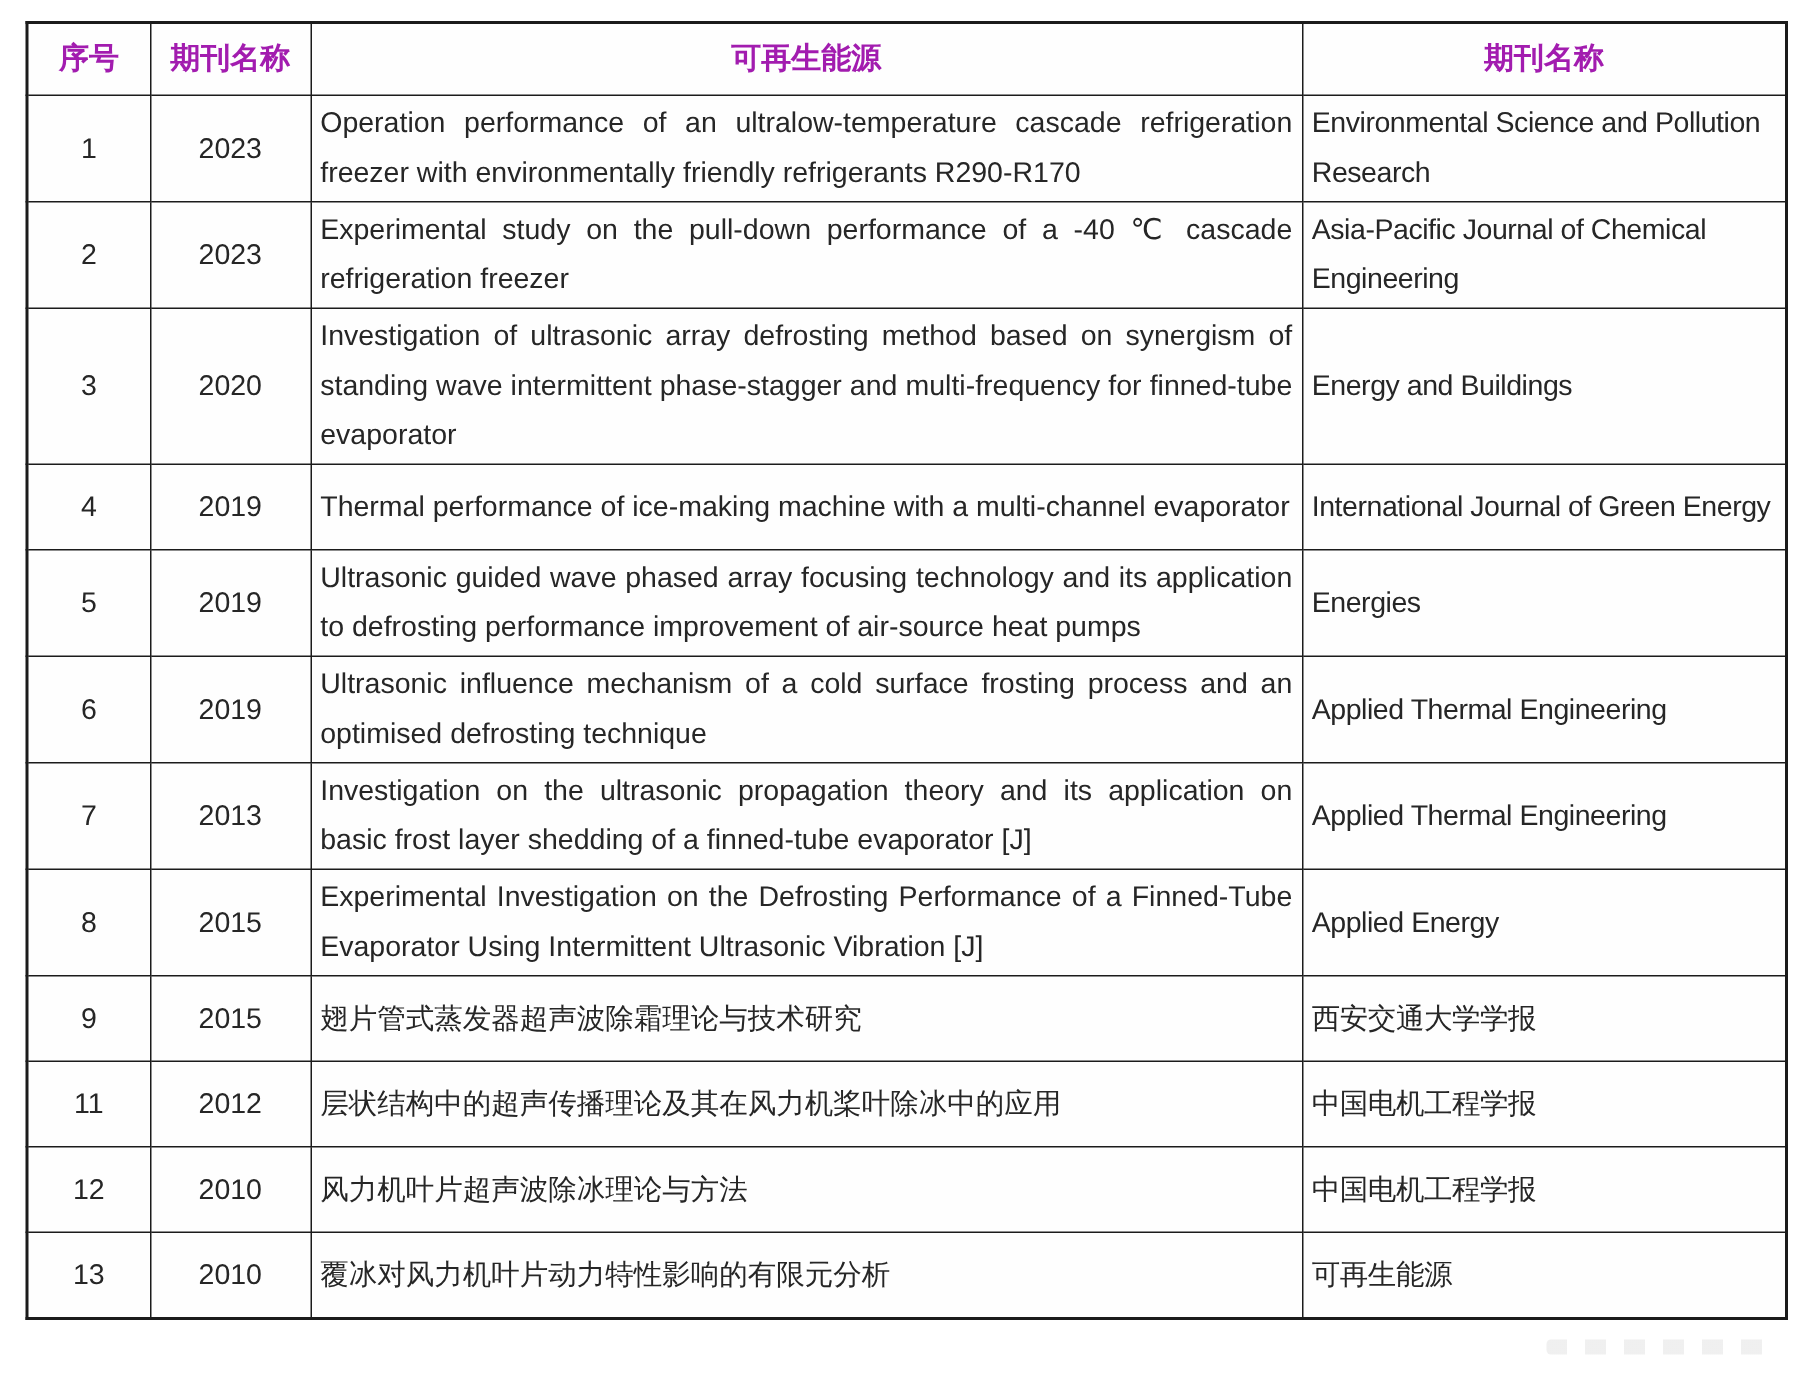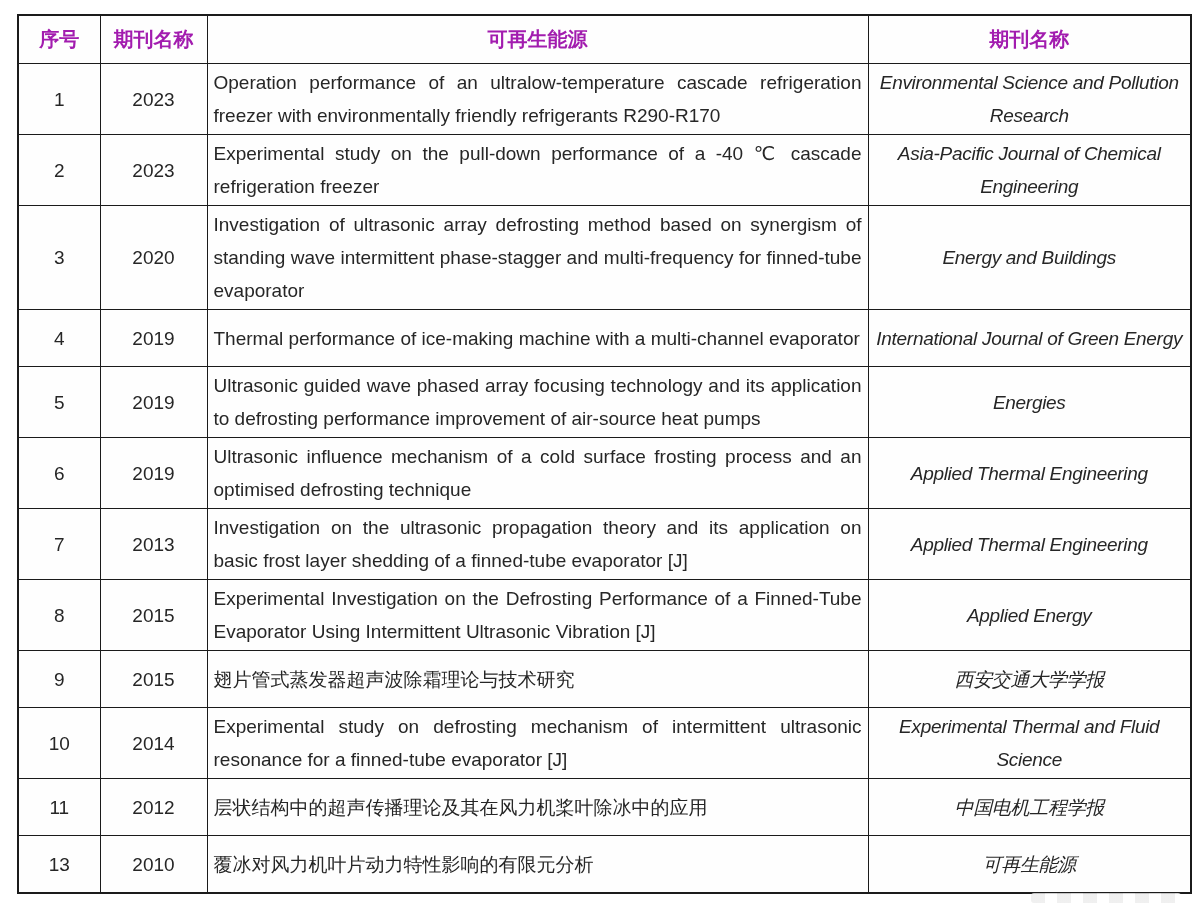--- a/index.html
+++ b/index.html
@@ -49,26 +49,24 @@
     text-align: center;
     height: 52px;
   }
   td.col-title {
     text-align: justify;
     text-justify: inter-word;
     padding: 2px 12px 2px 10px;
     height: 52px;
   }
   td.col-journal {
-    text-align: center;
     font-size: 18px;
     letter-spacing: -0.3px;
     padding: 2px 6px;
     height: 52px;
-    font-style: italic;
   }
   .artifact-smudge {
     position: absolute;
     right: 18px;
     bottom: 18px;
     width: 150px;
     height: 10px;
     background: repeating-linear-gradient(90deg, #ececec 0 14px, #ffffff 14px 26px);
     opacity: 0.8;
     border-radius: 3px;
@@ -142,29 +140,29 @@
           <td class="col-title">Experimental Investigation on the Defrosting Performance of a Finned-Tube Evaporator Using Intermittent Ultrasonic Vibration [J]</td>
           <td class="col-journal">Applied Energy</td>
         </tr>
         <tr>
           <td class="col-no">9</td>
           <td class="col-year">2015</td>
           <td class="col-title">翅片管式蒸发器超声波除霜理论与技术研究</td>
           <td class="col-journal">西安交通大学学报</td>
         </tr>
         <tr>
-          <td class="col-no">10</td>
-          <td class="col-year">2014</td>
-          <td class="col-title">Experimental study on defrosting mechanism of intermittent ultrasonic resonance for a finned-tube evaporator [J]</td>
-          <td class="col-journal">Experimental Thermal and Fluid Science</td>
-        </tr>
-        <tr>
           <td class="col-no">11</td>
           <td class="col-year">2012</td>
           <td class="col-title">层状结构中的超声传播理论及其在风力机桨叶除冰中的应用</td>
+          <td class="col-journal">中国电机工程学报</td>
+        </tr>
+        <tr>
+          <td class="col-no">12</td>
+          <td class="col-year">2010</td>
+          <td class="col-title">风力机叶片超声波除冰理论与方法</td>
           <td class="col-journal">中国电机工程学报</td>
         </tr>
         <tr>
           <td class="col-no">13</td>
           <td class="col-year">2010</td>
           <td class="col-title">覆冰对风力机叶片动力特性影响的有限元分析</td>
           <td class="col-journal">可再生能源</td>
         </tr>
       </tbody>
   </table>

